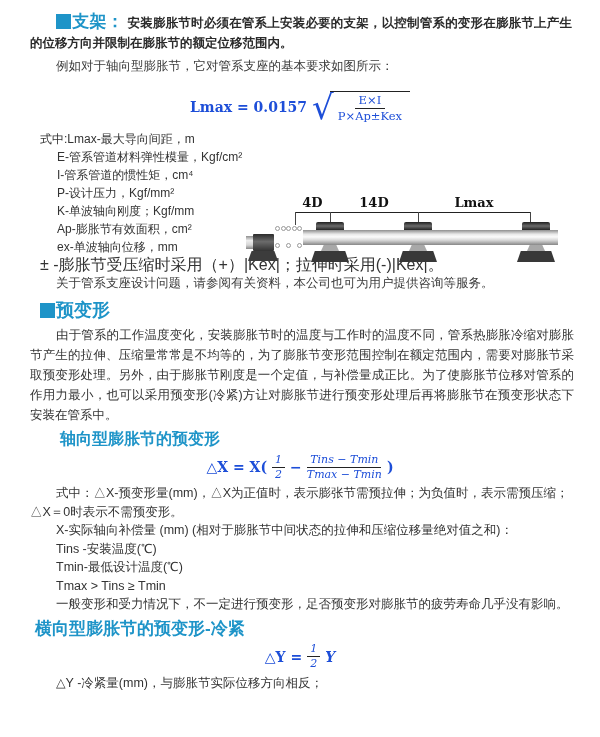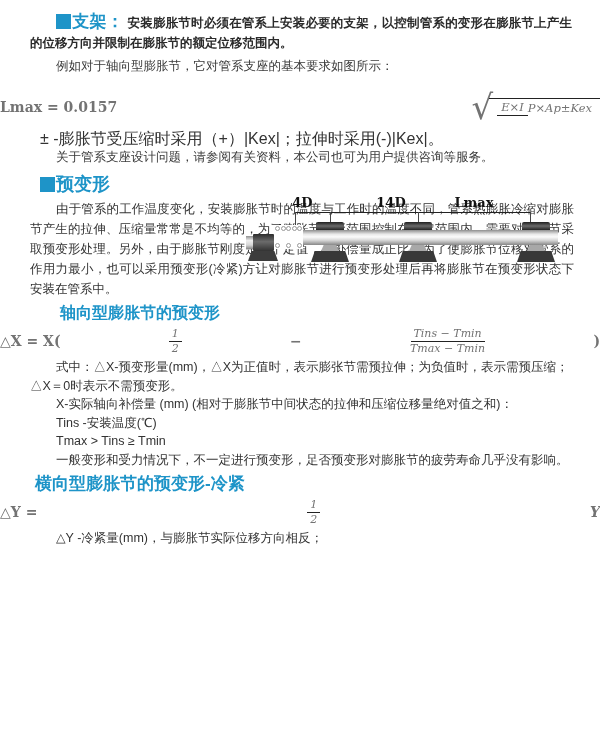--- a/index.html
+++ b/index.html
@@ -22,31 +22,31 @@
   .inline-heading { color:var(--blue); font-size:17px; font-weight:bold; }
   .blue-square {
     display:inline-block; width:15px; height:15px; background:var(--blue);
     vertical-align:-2px; margin-right:1px;
   }
   .example-line {
     margin:4px 30px 12px; font-size:12.5px; line-height:19px; text-indent:26px;
   }
   
   .formula {
-    display:flex; justify-content:space-between; align-items:center; gap:5px;
-    font-family:"DejaVu Serif", serif; color:#737373;
+    display:flex; justify-content:center; align-items:center; gap:5px;
+    font-family:"DejaVu Serif", serif; color:#1d4ed8;
   }
   .formula1 { margin:5px 0 4px; height:38px; }
   .f-lhs { font-weight:bold; font-size:14px; }
   .sqrt { display:flex; align-items:center; }
   .radical { font-size:34px; line-height:30px; font-weight:400; margin-right:-4px; }
   .sqrt-frac {
     border-top:1.5px solid #222; padding:2px 8px 0;
-    display:flex; flex-direction:row; align-items:center;
-    font-style:italic; font-size:11.5px; line-height:13px;
+    display:flex; flex-direction:column; align-items:center;
+    font-size:11.5px; line-height:13px;
   }
   .sqrt-frac .num { border-bottom:1px solid #222; padding:0 4px 1px; margin-bottom:1px; }
   .sfrac {
     display:flex; flex-direction:column; align-items:center;
     font-style:italic; font-size:11px; line-height:12px; font-weight:normal;
   }
   .sfrac .num { border-bottom:1px solid #222; padding:0 3px 1px; margin-bottom:1px; }
   .formula2 { margin:2px 0; height:30px; }
   .formula3 { margin:2px 0; height:30px; }
   .f-it { font-style:italic; font-weight:bold; font-size:14px; }
@@ -115,32 +115,41 @@
     <span class="f-lhs">Lmax = 0.0157</span>
     <span class="sqrt">
       <span class="radical">√</span>
       <span class="sqrt-frac">
         <span class="num">E×I</span>
         <span class="den">P×Ap±Kex</span>
       </span>
     </span>
   </div>
 
+  <div class="def-list">
+    <div class="def-item first">式中:Lmax-最大导向间距，m</div>
+    <div class="def-item">E-管系管道材料弹性模量，Kgf/cm²</div>
+    <div class="def-item">I-管系管道的惯性矩，cm⁴</div>
+    <div class="def-item">P-设计压力，Kgf/mm²</div>
+    <div class="def-item">K-单波轴向刚度；Kgf/mm</div>
+    <div class="def-item">Ap-膨胀节有效面积，cm²</div>
+    <div class="def-item">ex-单波轴向位移，mm</div>
+  </div>
 
   <p class="pm-note">± -膨胀节受压缩时采用（+）|Kex|；拉伸时采用(-)|Kex|。</p>
   <p class="consult-note">关于管系支座设计问题，请参阅有关资料，本公司也可为用户提供咨询等服务。</p>
 
   <div class="diagram">
     <div class="dim-line"></div>
     <div class="tick" style="left:49px"></div>
     <div class="tick" style="left:84px"></div>
     <div class="tick" style="left:172px"></div>
     <div class="tick" style="left:284px"></div>
-    <div class="dim-label" style="left:39px;width:35px">4D</div>
-    <div class="dim-label" style="left:101px;width:88px">14D</div>
+    <div class="dim-label" style="left:49px;width:35px">4D</div>
+    <div class="dim-label" style="left:84px;width:88px">14D</div>
     <div class="dim-label" style="left:172px;width:112px">Lmax</div>
 
     <div class="pipe"></div>
     <div class="pipe-stub"></div>
     <div class="anchor-block"></div>
     <div class="anchor-base"></div>
 
     <div class="bellows">
       <span class="coil"></span>
         <span class="coil"></span>
@@ -185,20 +194,21 @@
     <span class="sfrac">
       <span class="num">Tins − Tmin</span>
       <span class="den">Tmax − Tmin</span>
     </span>
     <span class="f-lhs">)</span>
   </div>
 
   <p class="note">式中：△X-预变形量(mm)，△X为正值时，表示膨张节需预拉伸；为负值时，表示需预压缩；△X＝0时表示不需预变形。</p>
   <p class="note">X-实际轴向补偿量 (mm) (相对于膨胀节中间状态的拉伸和压缩位移量绝对值之和)：</p>
   <p class="note">Tins -安装温度(℃)</p>
+  <p class="note">Tmin-最低设计温度(℃)</p>
   <p class="note">Tmax &gt; Tins ≥ Tmin</p>
   <p class="note">一般变形和受力情况下，不一定进行预变形，足否预变形对膨胀节的疲劳寿命几乎没有影响。</p>
 
   <div class="sub-heading-lateral">横向型膨胀节的预变形-冷紧</div>
 
   <div class="formula formula3">
     <span class="f-lhs">△Y =</span>
     <span class="sfrac">
       <span class="num">1</span>
       <span class="den">2</span>

